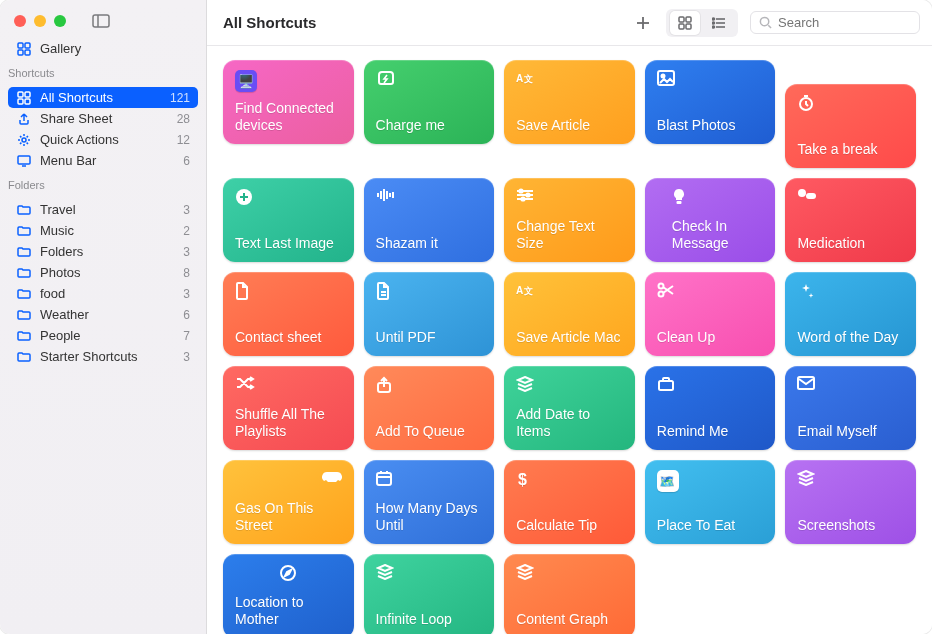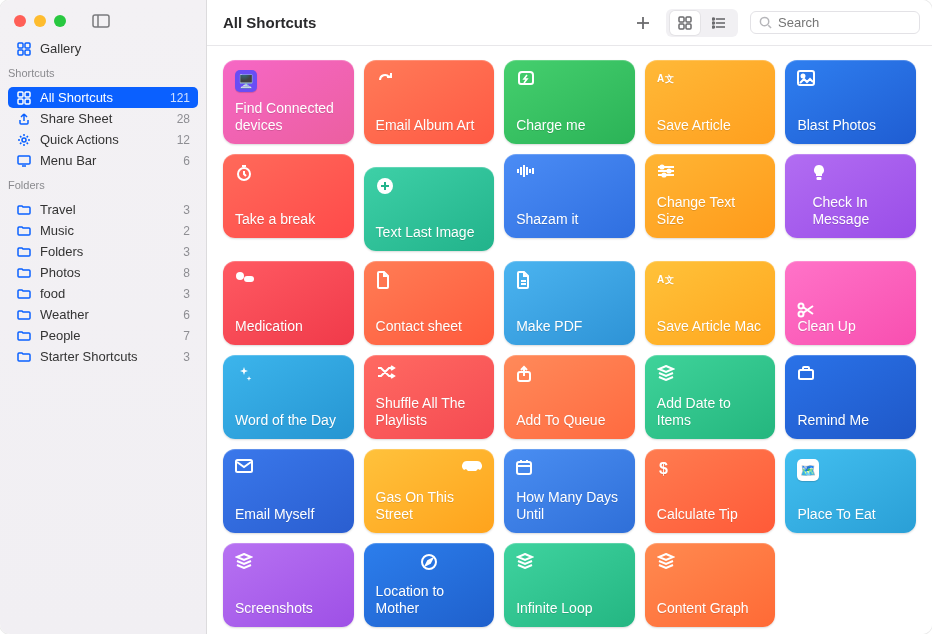--- a/index.html
+++ b/index.html
@@ -251,29 +251,20 @@
         <input type="text" style="border: none; outline: none; flex: 1 1 0%; font-size: 13px; background: transparent;" placeholder="Search">
       </div>
     </div>
 
     <div class="grid-wrap">
       <div class="grid" id="grid">
           <div class="card" style="background: linear-gradient(150deg, rgb(246, 103, 197), rgb(236, 95, 160));">
             <span class="appic" style="background:#6a4df5">🖥️</span>
             <span class="nm">Find Connected devices</span>
           </div>
-          <div class="card" style="background: linear-gradient(150deg, rgb(255, 123, 88), rgb(255, 89, 68));">
-            <span class="ic">
-              <svg width="18" height="18" viewBox="0 0 18 18" fill="none" stroke="currentColor" stroke-width="2">
-                <path d="M4 10a5 5 0 019-3l2-1"></path>
-                <path d="M15 3v4h-4"></path>
-              </svg>
-            </span>
-            <span class="nm">Email Album Art</span>
-          </div>
           <div class="card" style="background: linear-gradient(150deg, rgb(69, 207, 110), rgb(43, 179, 87));">
             <span class="ic">
               <svg width="20" height="16" viewBox="0 0 20 16" fill="currentColor">
                 <path d="M6 2h8a3 3 0 013 3v7a2 2 0 01-2 2H5a2 2 0 01-2-2V5a3 3 0 013-3z" fill="none" stroke="currentColor" stroke-width="2"></path>
                 <path d="M11 5l-3 4h3l-3 4" stroke="currentColor" stroke-width="1.6" fill="none"></path>
               </svg>
             </span>
             <span class="nm">Charge me</span>
           </div>
           <div class="card" style="background: linear-gradient(150deg, rgb(255, 185, 56), rgb(255, 159, 30));">
@@ -288,30 +279,30 @@
           <div class="card" style="background: linear-gradient(150deg, rgb(47, 127, 240), rgb(31, 93, 210));">
             <span class="ic">
               <svg width="18" height="16" viewBox="0 0 18 16" fill="none" stroke="currentColor" stroke-width="2">
                 <rect x="1" y="1" width="16" height="14" rx="2"></rect>
                 <circle cx="6" cy="6" r="1.5" fill="currentColor"></circle>
                 <path d="M3 13l4-4 3 3 3-3 3 3"></path>
               </svg>
             </span>
             <span class="nm">Blast Photos</span>
           </div>
-          <div class="card" style="background: linear-gradient(150deg, rgb(255, 106, 90), rgb(255, 74, 74));">
+          <div class="card" style="background: linear-gradient(150deg, rgb(255, 106, 90), rgb(255, 74, 74)); margin-top: 24px;">
             <span class="ic">
               <svg width="18" height="18" viewBox="0 0 18 18" fill="none" stroke="currentColor" stroke-width="2">
                 <circle cx="9" cy="10" r="6"></circle>
                 <path d="M9 7v3l2 2M7 2h4"></path>
               </svg>
             </span>
             <span class="nm">Take a break</span>
           </div>
-          <div class="card" style="background: linear-gradient(150deg, rgb(62, 208, 167), rgb(34, 179, 139)); margin-top: 13px;">
+          <div class="card" style="background: linear-gradient(150deg, rgb(62, 208, 167), rgb(34, 179, 139));">
             <span class="ic">
               <svg width="18" height="18" viewBox="0 0 18 18" fill="currentColor">
                 <circle cx="9" cy="9" r="8"></circle>
                 <path d="M9 5v8M5 9h8" stroke="#22b38b" stroke-width="2"></path>
               </svg>
             </span>
             <span class="nm">Text Last Image</span>
           </div>
           <div class="card" style="background: linear-gradient(150deg, rgb(75, 140, 245), rgb(47, 111, 224));">
             <span class="ic">
@@ -366,32 +357,32 @@
             </span>
             <span class="nm">Contact sheet</span>
           </div>
           <div class="card" style="background: linear-gradient(150deg, rgb(75, 180, 240), rgb(46, 147, 214));">
             <span class="ic">
               <svg width="14" height="18" viewBox="0 0 14 18" fill="none" stroke="currentColor" stroke-width="2">
                 <path d="M3 1h5l4 4v11a1 1 0 01-1 1H3a1 1 0 01-1-1V2a1 1 0 011-1z"></path>
                 <path d="M8 1v4h4M5 10h5M5 13h5"></path>
               </svg>
             </span>
-            <span class="nm">Make PDF</span>
+            <span class="nm">Until PDF</span>
           </div>
           <div class="card" style="background: linear-gradient(150deg, rgb(255, 194, 58), rgb(255, 166, 30));">
             <span class="ic">
               <svg width="18" height="16" viewBox="0 0 18 16" fill="currentColor">
                 <text x="0" y="12" font-size="10" font-weight="700">A</text>
                 <text x="8" y="12" font-size="9" font-weight="700">文</text>
               </svg>
             </span>
             <span class="nm">Save Article Mac</span>
           </div>
-          <div class="card" style="background: linear-gradient(150deg, rgb(255, 115, 200), rgb(248, 79, 176)); justify-content: flex-end;">
+          <div class="card" style="background: linear-gradient(150deg, rgb(255, 115, 200), rgb(248, 79, 176));">
             <span class="ic">
               <svg width="18" height="16" viewBox="0 0 18 16" fill="none" stroke="currentColor" stroke-width="2">
                 <circle cx="4" cy="4" r="2.5"></circle>
                 <circle cx="4" cy="12" r="2.5"></circle>
                 <path d="M6 5l10 7M6 11l10-7"></path>
               </svg>
             </span>
             <span class="nm">Clean Up</span>
           </div>
           <div class="card" style="background: linear-gradient(150deg, rgb(60, 181, 236), rgb(38, 149, 210));">

